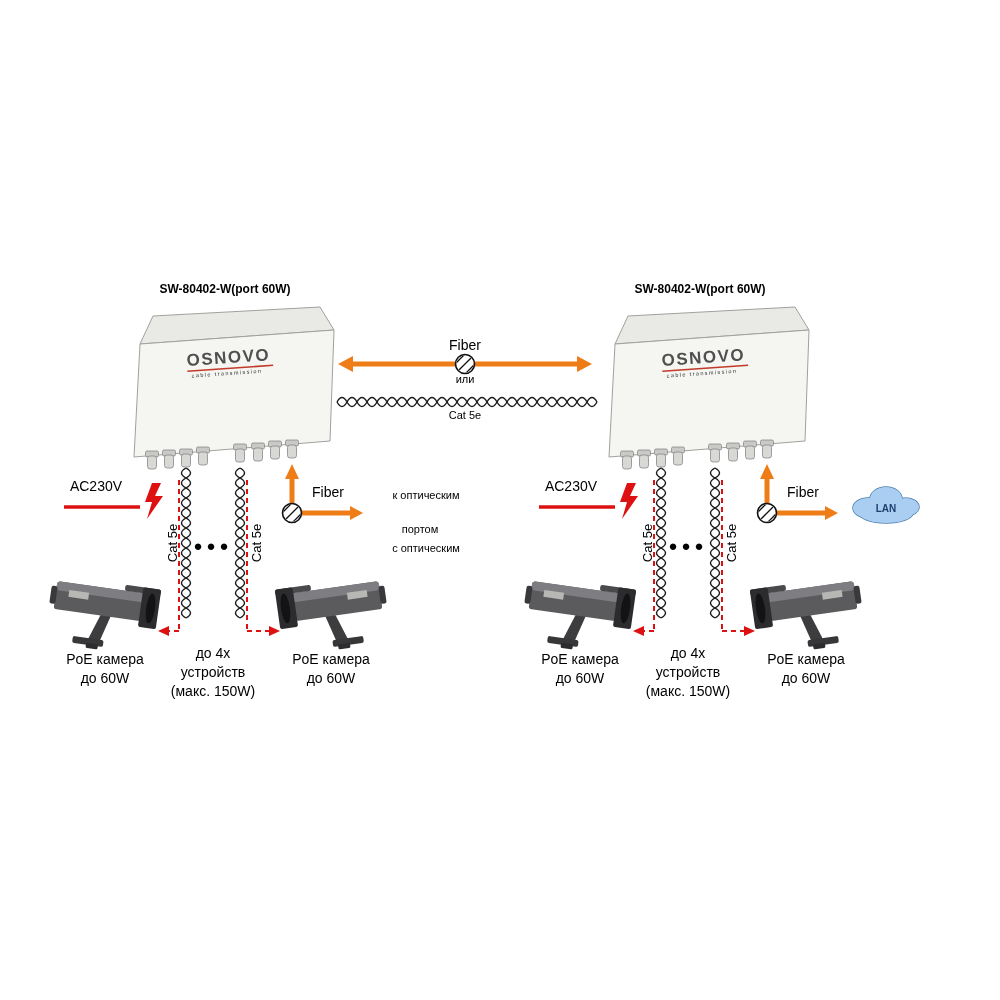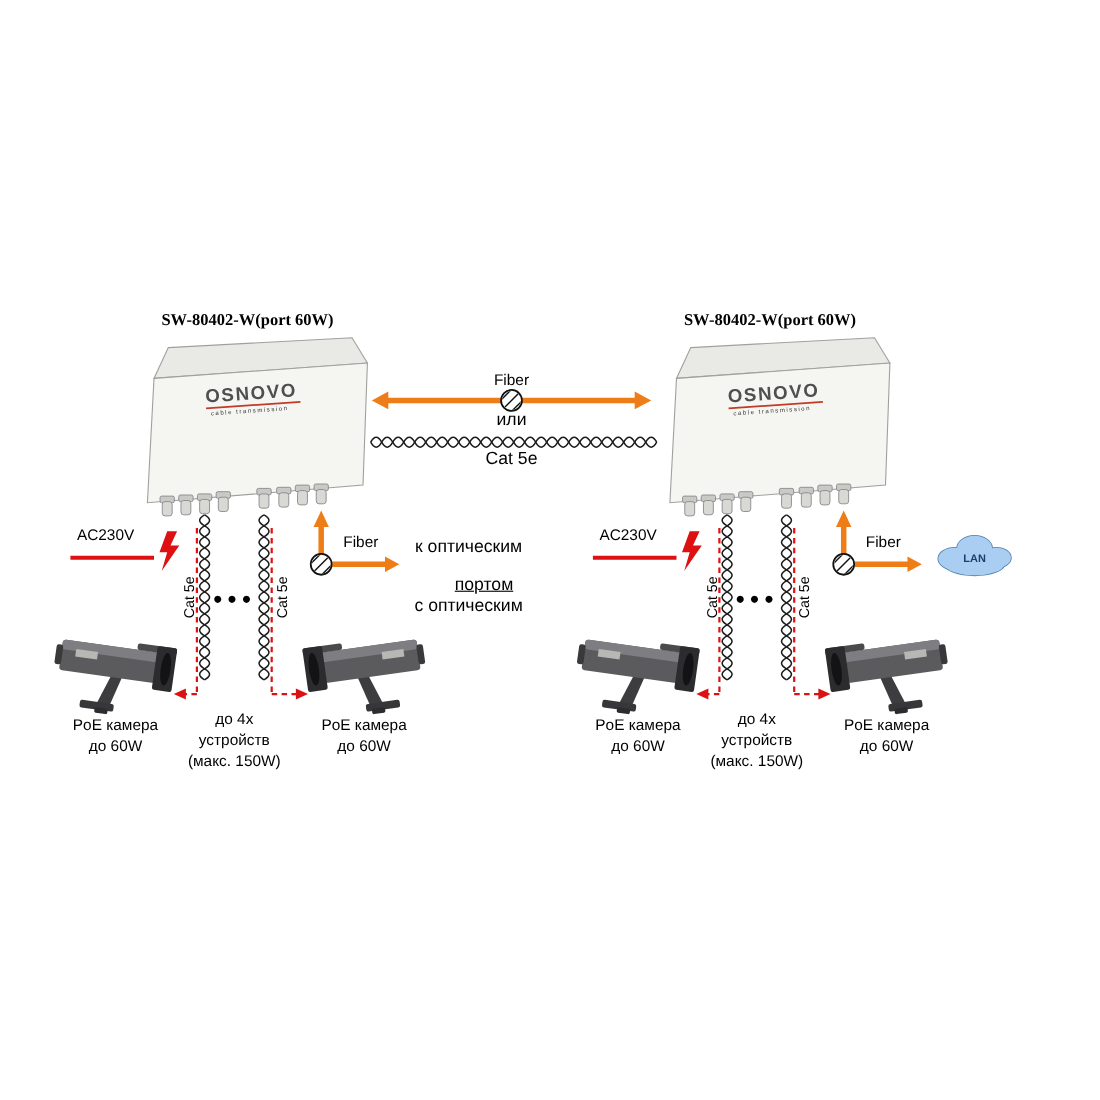--- a/index.html
+++ b/index.html
@@ -1,23 +1,23 @@
 <!DOCTYPE html>
 <html><head>
 <meta charset="utf-8">
 <style>
   html,body{margin:0;padding:0;background:#fff;}
   .stage{position:relative;width:1000px;height:1000px;background:#fff;overflow:hidden;
          font-family:"Liberation Sans",sans-serif;color:#000;}
   .stage svg{position:absolute;left:0;top:0;}
   .lbl{position:absolute;transform:translateX(-50%);white-space:nowrap;text-align:center;line-height:1.1;}
   .b{font-weight:bold;}
-  .s15{font-size:15px;font-family:Liberation Serif, serif;}
+  .s15{font-size:12px;}
   .s14{font-size:14px;}
-  .s13{font-size:16px;}
+  .s13{font-size:11px;}
   .rot{position:absolute;white-space:nowrap;font-size:13px;
        transform:translate(-50%,-50%) rotate(-90deg);}
   .dots{position:absolute;transform:translate(-50%,-50%);font-size:15px;font-weight:bold;letter-spacing:4px;}
   .lan{position:absolute;transform:translate(-50%,-50%);font-size:10px;font-weight:bold;color:#1c3f6e;}
 </style>
 </head>
 <body>
 
 <div class="stage">
 
@@ -178,21 +178,21 @@
 <div class="lbl b s15" style="left:700px;top:283px;">SW-80402-W(port 60W)</div>
 
 <div class="lbl s14" style="left:465px;top:338px;">Fiber</div>
 <div class="lbl s13" style="left:465px;top:373px;">или</div>
 <div class="lbl s13" style="left:465px;top:409px;">Cat 5e</div>
 
 <div class="lbl s14" style="left:96px;top:479px;">AC230V</div>
 <div class="lbl s14" style="left:328px;top:485px;">Fiber</div>
 <div class="lbl s13" style="left:426px;top:489px;">к оптическим</div>
 <div class="lbl s13" style="left:426px;top:506px;margin-top:36px;">с оптическим</div>
-<div class="lbl s13" style="left:440px;top:523px;text-decoration:underline;">портом</div>
+<div class="lbl s13" style="left:420px;top:523px;">портом</div>
 <div class="rot" style="left:172px;top:543px;">Cat 5e</div>
 <div class="rot" style="left:256px;top:543px;">Cat 5e</div>
 <div class="dots" style="left:213px;top:545px;">●●●</div>
 <div class="lbl s14" style="left:105px;top:652px;">PoE камера</div>
 <div class="lbl s14" style="left:105px;top:671px;">до 60W</div>
 <div class="lbl s14" style="left:213px;top:646px;">до 4х</div>
 <div class="lbl s14" style="left:213px;top:665px;">устройств</div>
 <div class="lbl s14" style="left:213px;top:684px;">(макс. 150W)</div>
 <div class="lbl s14" style="left:331px;top:652px;">PoE камера</div>
 <div class="lbl s14" style="left:331px;top:671px;">до 60W</div>

